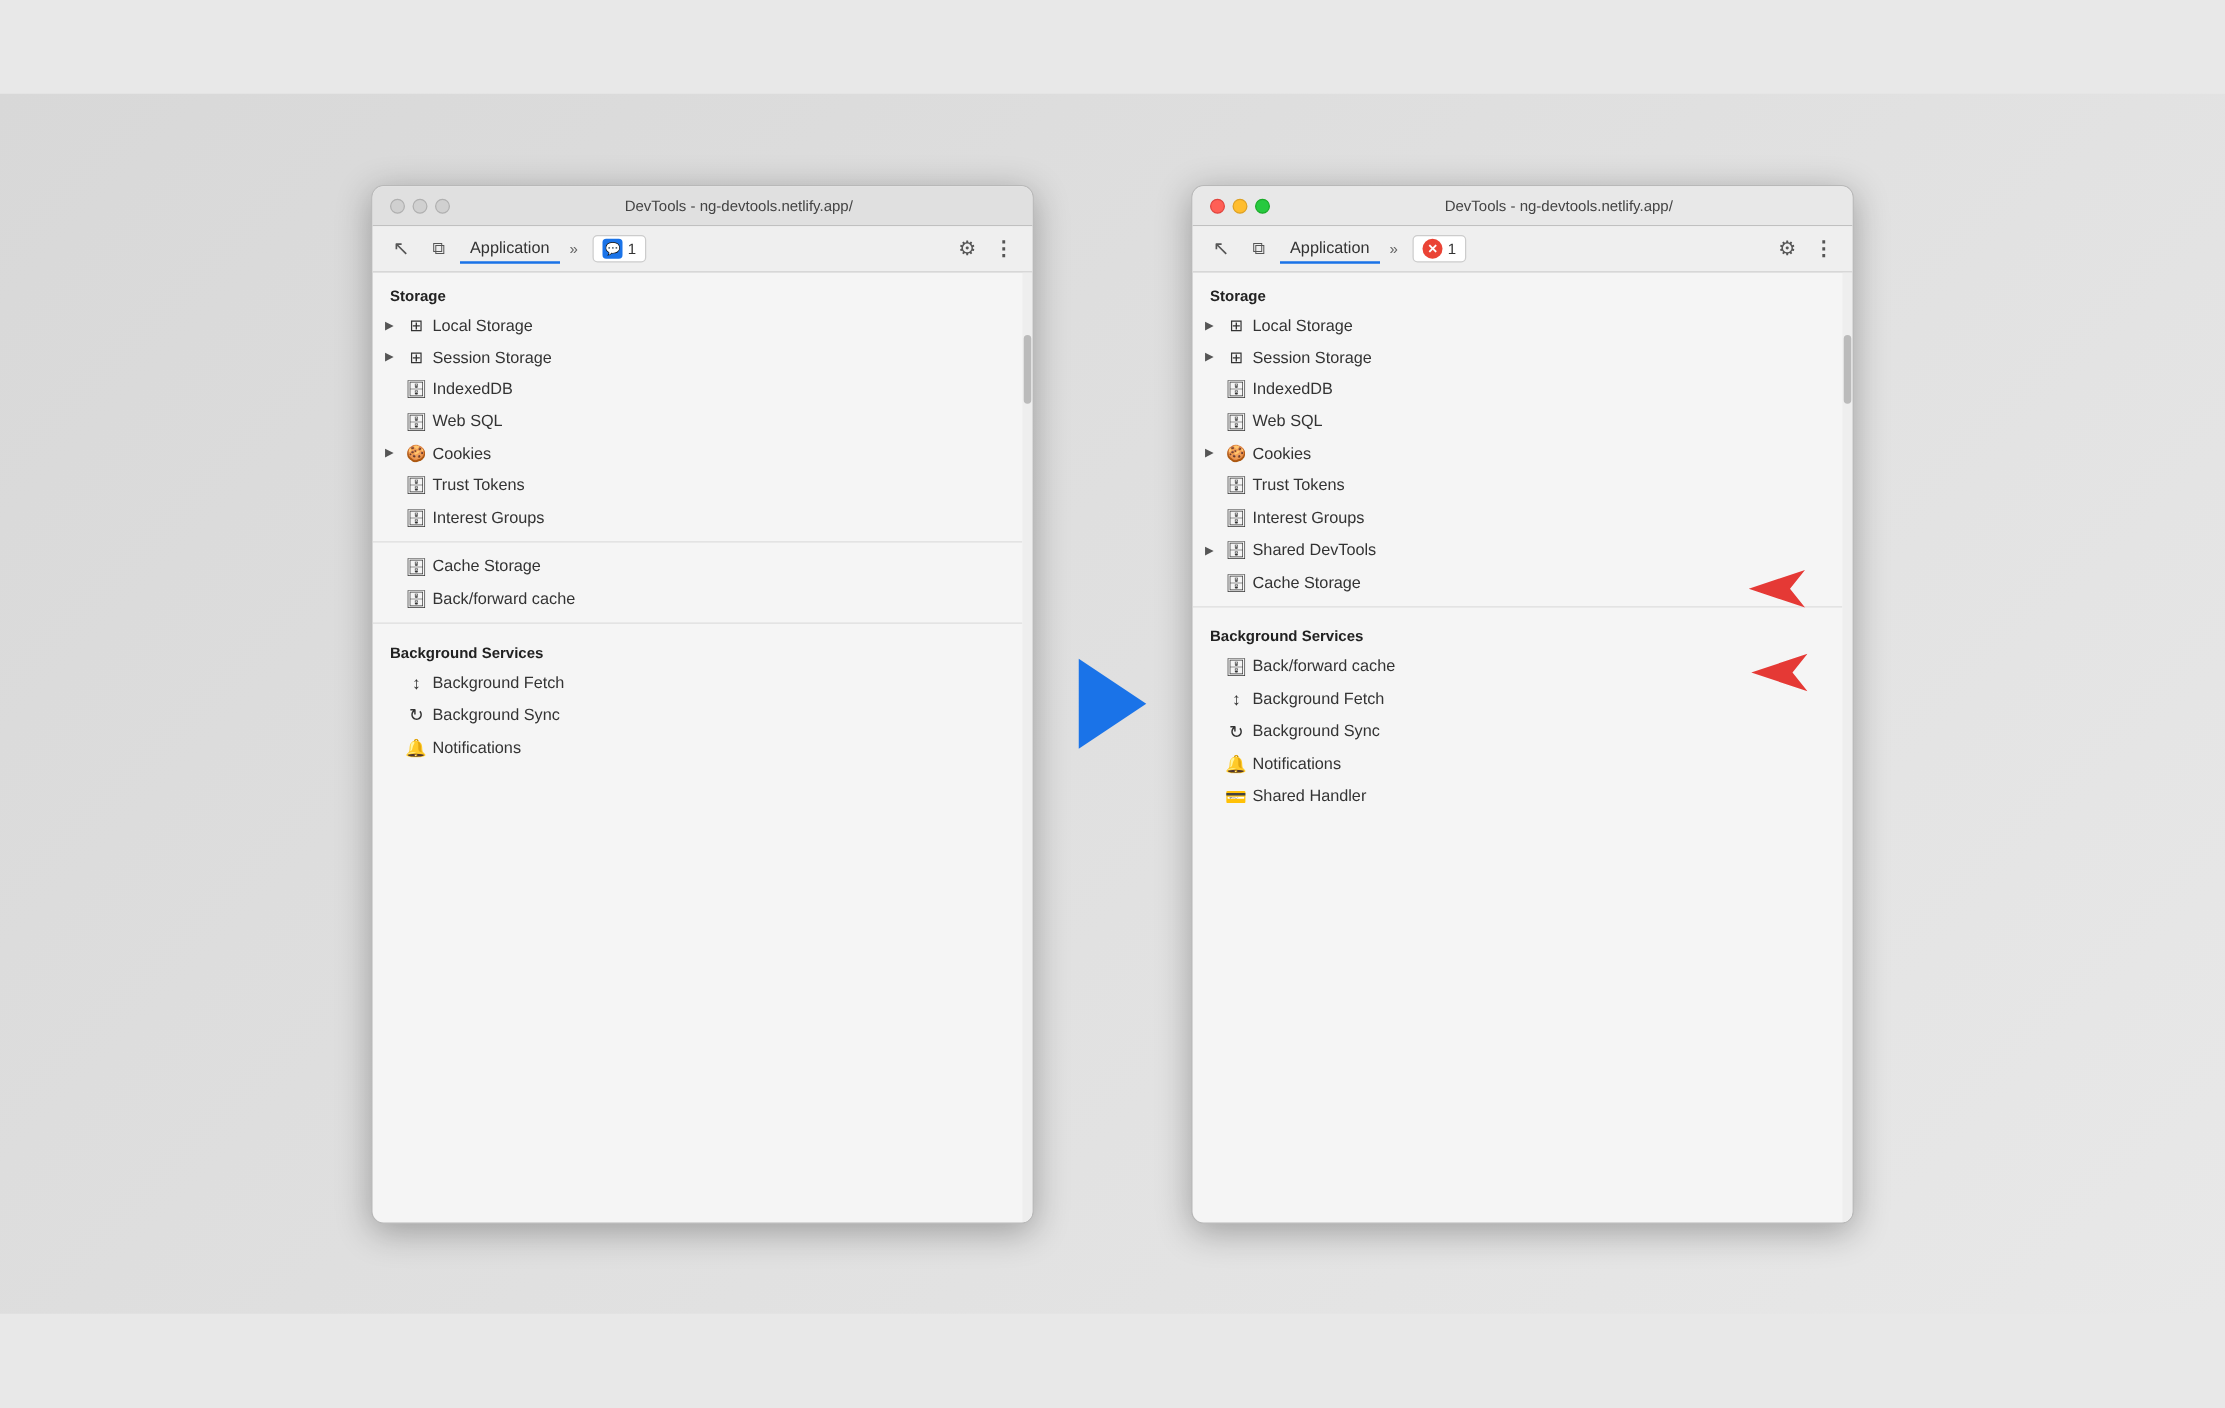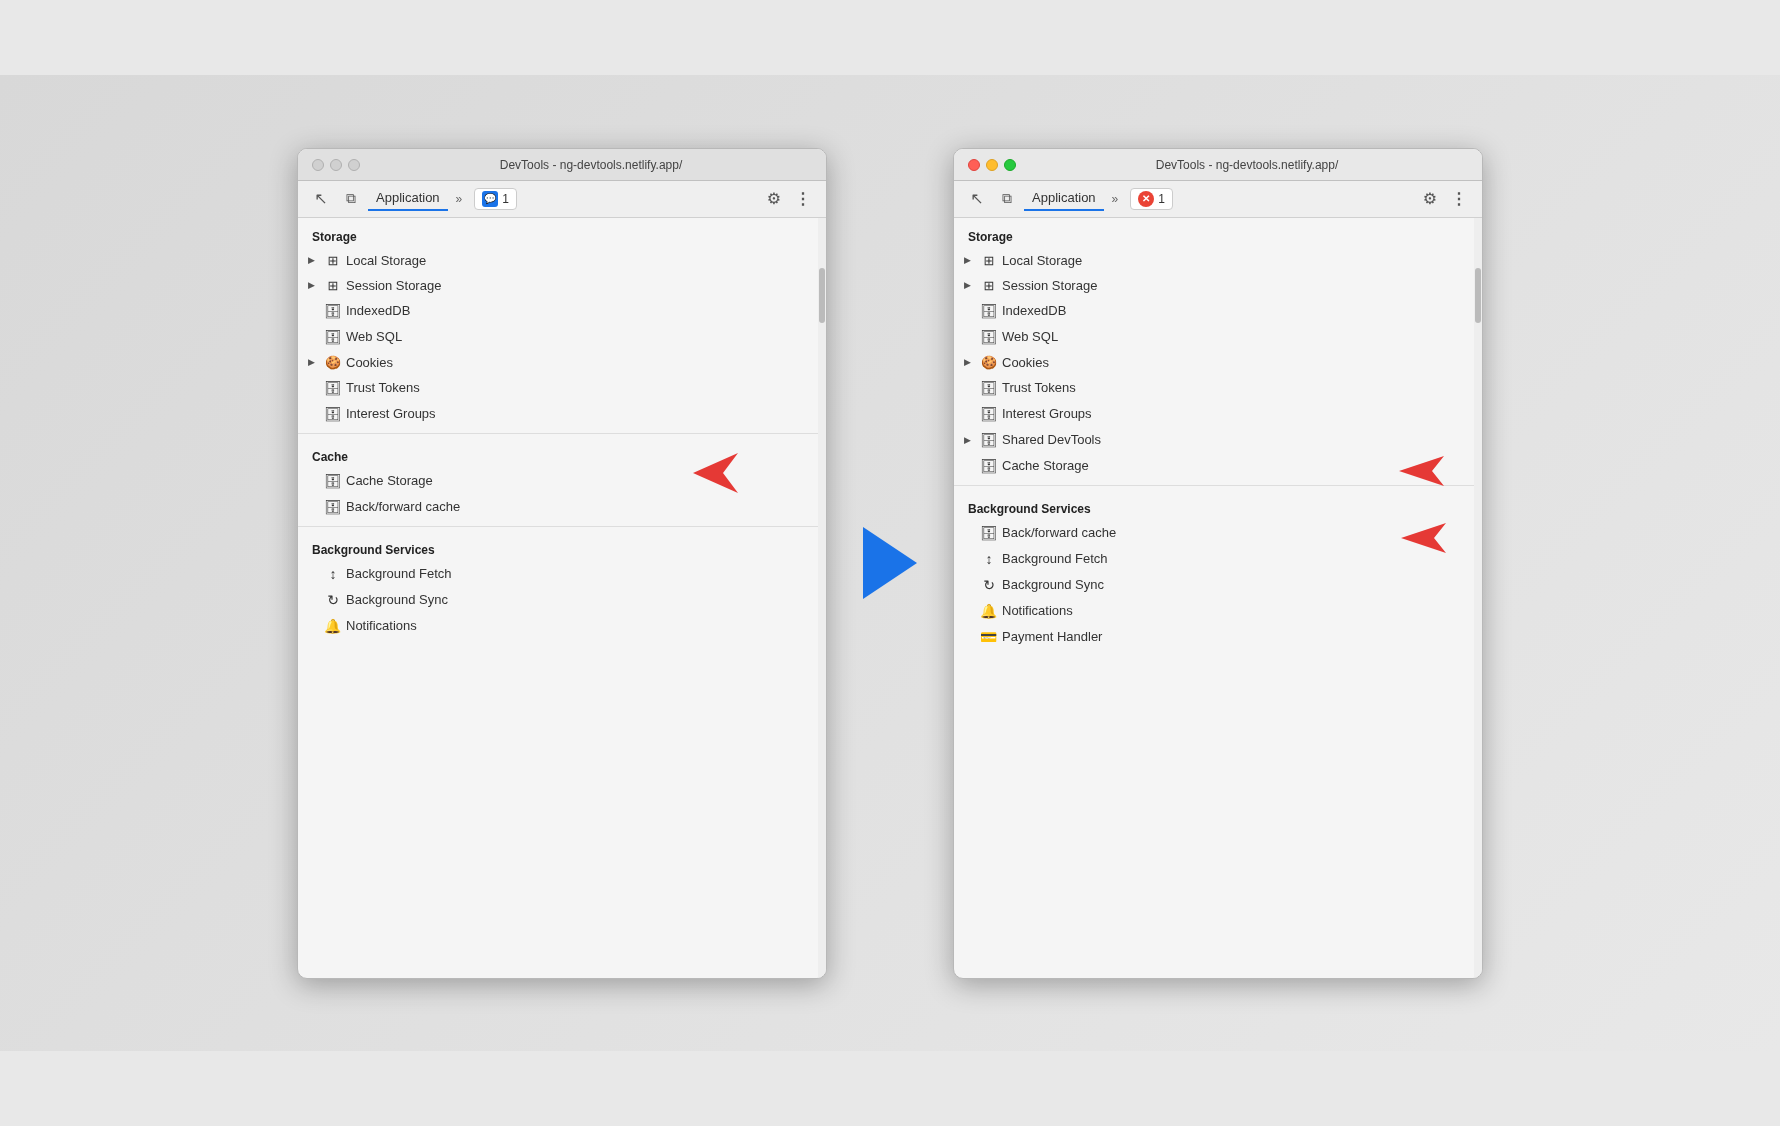--- a/index.html
+++ b/index.html
@@ -84,29 +84,20 @@
             <span style="font-size:13px;">Trust Tokens</span>
           </div>
 
           <div style="display:flex;align-items:center;gap:4px;padding:5px 14px 5px 26px;font-size:13px;color:#333;cursor:pointer;">
             <span style="font-size:14px;width:18px;text-align:center;">🗄</span>
             <span style="font-size:13px;">Interest Groups</span>
           </div>
 
           <div style="height:1px;background:#ddd;margin:6px 0;"></div>
 
-          <div style="position:relative;">
-            <div style="font-size:12px;font-weight:600;color:#222;padding:10px 14px 4px 14px;">Cache</div>
-
-            <div style="position:absolute;top:8px;right:80px;pointer-events:none;">
-              <svg width="80" height="50" viewBox="0 0 80 50">
-                <polygon points="35,25 80,5 65,25 80,45" fill="#e53935"></polygon>
-              </svg>
-            </div>
-          </div>
 
           <div style="display:flex;align-items:center;gap:4px;padding:5px 14px 5px 26px;font-size:13px;color:#333;cursor:pointer;">
             <span style="font-size:14px;width:18px;text-align:center;">🗄</span>
             <span style="font-size:13px;">Cache Storage</span>
           </div>
 
           <div style="display:flex;align-items:center;gap:4px;padding:5px 14px 5px 26px;font-size:13px;color:#333;cursor:pointer;">
             <span style="font-size:14px;width:18px;text-align:center;">🗄</span>
             <span style="font-size:13px;">Back/forward cache</span>
           </div>
@@ -260,21 +251,21 @@
             <span style="font-size:13px;">Background Sync</span>
           </div>
 
           <div style="display:flex;align-items:center;gap:4px;padding:5px 14px 5px 26px;font-size:13px;color:#333;cursor:pointer;">
             <span style="font-size:14px;width:18px;text-align:center;">🔔</span>
             <span style="font-size:13px;">Notifications</span>
           </div>
 
           <div style="display:flex;align-items:center;gap:4px;padding:5px 14px 5px 26px;font-size:13px;color:#333;cursor:pointer;">
             <span style="font-size:14px;width:18px;text-align:center;">💳</span>
-            <span style="font-size:13px;">Payment Handler</span>
+            <span style="font-size:13px;">Shared Handler</span>
           </div>
 
         </div>
 
         <div style="width:8px;background:#eee;position:relative;">
           <div style="width:6px;height:55px;background:#bbb;border-radius:3px;position:absolute;right:1px;top:50px;"></div>
         </div>
       </div>
     </div>
 

